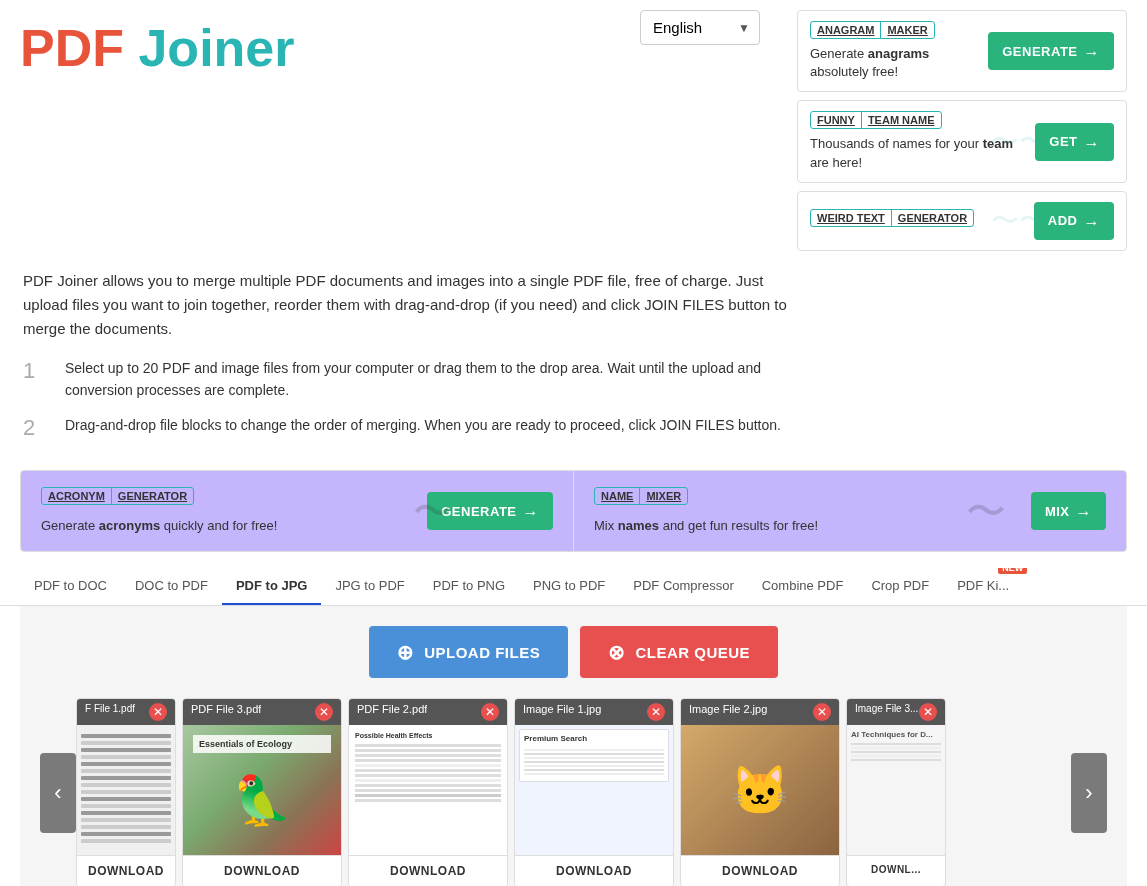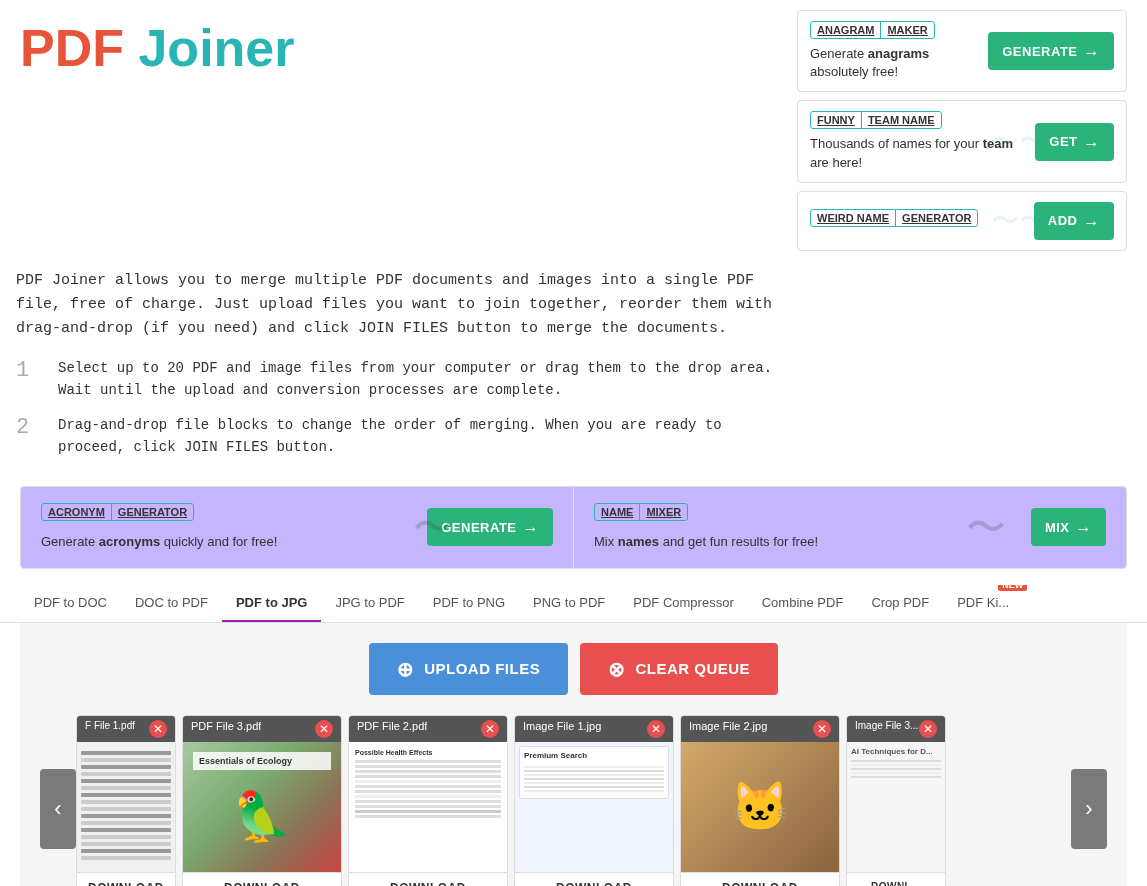--- a/index.html
+++ b/index.html
@@ -123,22 +123,21 @@
     }
     .step-text {
       font-size: 14px;
       color: #333;
       line-height: 1.6;
     }
 
     
     .top-section {
       display: flex;
-      padding: 10px 20px 0 16px;
-      font-family: Liberation Mono, monospace;
+      padding: 10px 20px 0 23px;
     }
 
     
     .banner-ads {
       display: flex;
       margin: 16px 20px;
       border: 1px solid #ddd;
       border-radius: 4px;
       overflow: hidden;
     }
@@ -179,21 +178,21 @@
       padding: 10px 14px;
       font-size: 13px;
       color: #555;
       cursor: pointer;
       border-bottom: 2px solid transparent;
       white-space: nowrap;
     }
     .tab-item.active {
       color: #333;
       font-weight: 700;
-      border-bottom: 2px solid #a21caf;
+      border-bottom: 2px solid #1d4ed8;
     }
     .tab-new {
       position: relative;
       display: inline-block;
     }
     .tab-new-badge {
       background: #e8543a;
       color: #fff;
       font-size: 9px;
       font-weight: 700;
@@ -347,20 +346,32 @@
 </head>
 <body>
 
 <div style="position:relative; padding: 10px 20px 0 20px; display:flex; align-items:flex-start;">
   <div style="flex:1;margin-top:12px;">
     <div class="logo">
       <span class="logo-pdf">PDF</span>
       <span class="logo-joiner">Joiner</span>
     </div>
   </div>
+  <div style="position:absolute; left:640px; top:10px;">
+    <div class="lang-select-container">
+      <select class="lang-select">
+        <option>English</option>
+        <option>Deutsch</option>
+        <option>Español</option>
+        <option>Français</option>
+        <option>Русский</option>
+      </select>
+      <span class="lang-chevron">▼</span>
+    </div>
+  </div>
 
   <div class="right-ads">
 
     <div class="ad-box">
       <div class="ad-content">
         <div class="ad-tag">
           <span class="ad-tag-part">ANAGRAM</span>
           <span class="ad-tag-part">MAKER</span>
         </div>
         <div class="ad-text">
@@ -388,21 +399,21 @@
       <div style="position:absolute; right:85px; top:0; bottom:0; width:50px; opacity:0.12; display:flex; align-items:center; font-size:28px; color:#2ab5b5;">〜〜</div>
       <button class="ad-btn">
         <span>GET</span>
         <span class="ad-btn-arrow">→</span>
       </button>
     </div>
 
     <div class="ad-box">
       <div class="ad-content">
         <div class="ad-tag">
-          <span class="ad-tag-part">WEIRD NAME</span>
+          <span class="ad-tag-part">WEIRD TEXT</span>
           <span class="ad-tag-part">GENERATOR</span>
         </div>
       </div>
       <div style="position:absolute; right:85px; top:0; bottom:0; width:50px; opacity:0.12; display:flex; align-items:center; font-size:28px; color:#2ab5b5;">〜〜</div>
       <button class="ad-btn">
         <span>ADD</span>
         <span class="ad-btn-arrow">→</span>
       </button>
     </div>
   </div>

